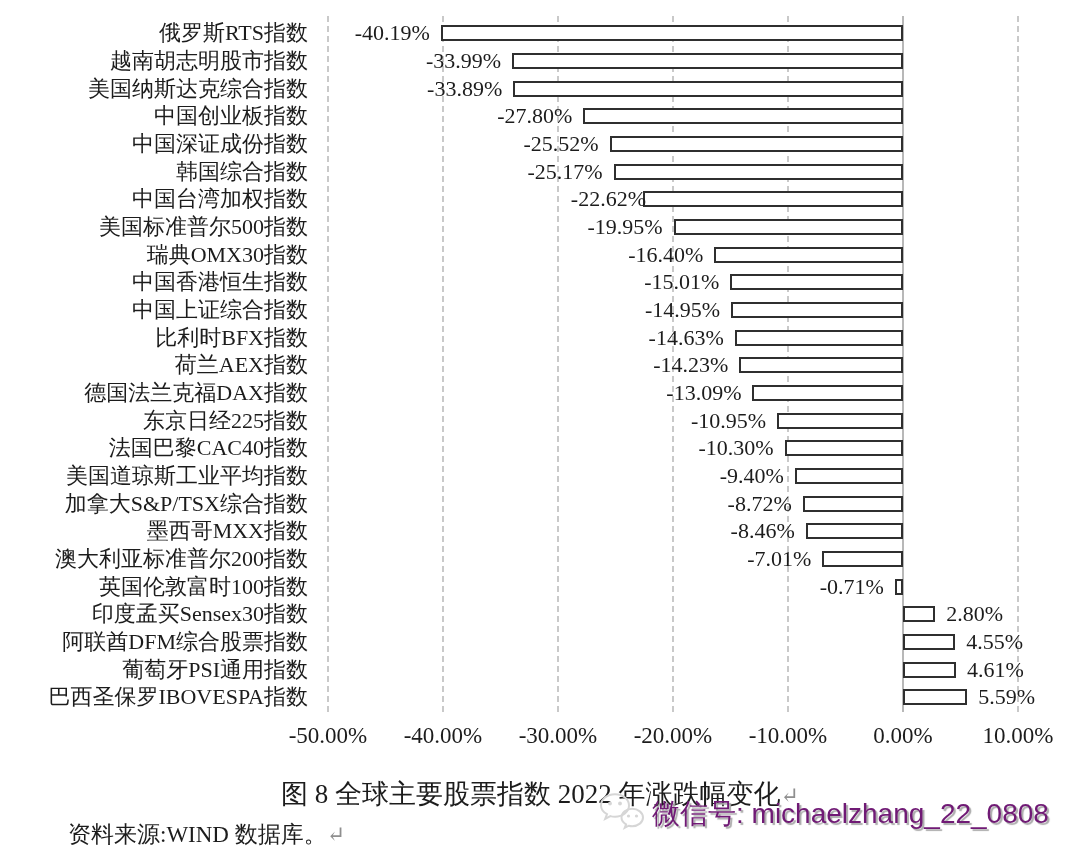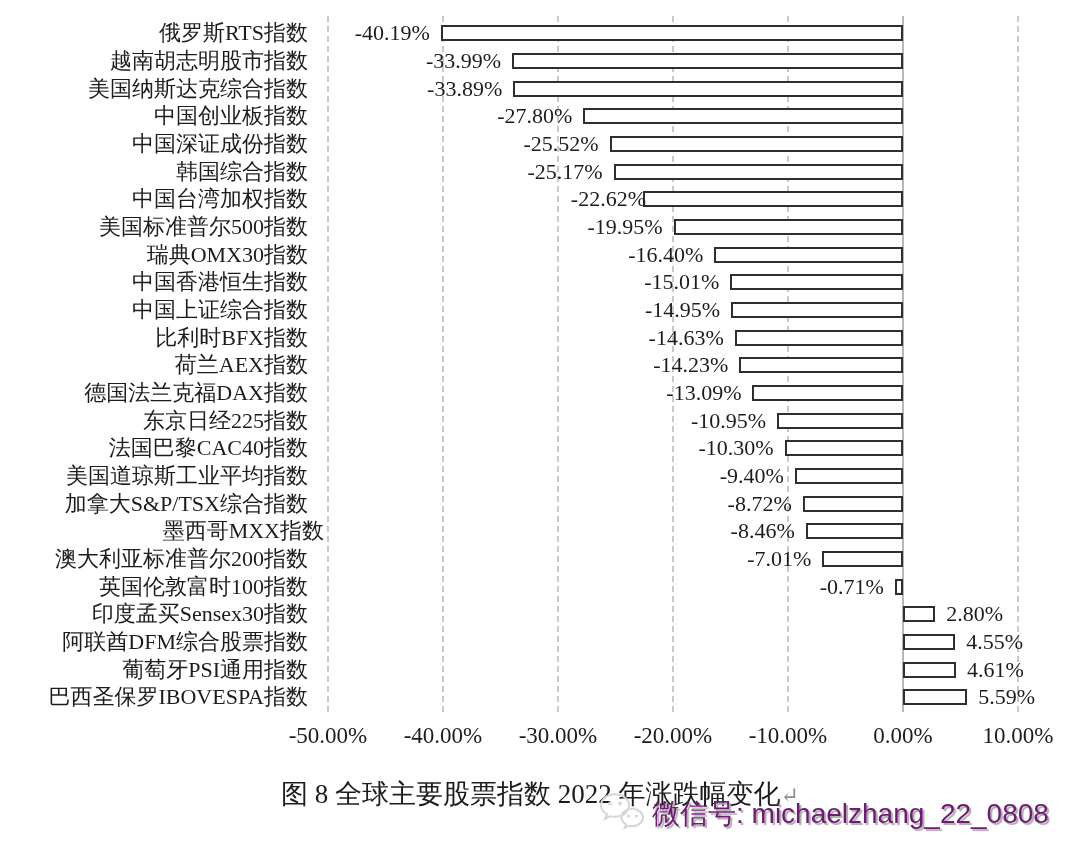--- a/index.html
+++ b/index.html
@@ -146,21 +146,21 @@
       <div class="value-label" style="top: 420.58px; right: 313.925px;">-10.95%</div>
       <div class="category-label" style="top: 448.25px;">法国巴黎CAC40指数</div>
       <div class="bar" style="left: 784.55px; top: 448.25px; width: 118.45px; height: 16px; background: rgb(255, 255, 255); border-color: rgb(47, 47, 47);"></div>
       <div class="value-label" style="top: 448.25px; right: 306.45px;">-10.30%</div>
       <div class="category-label" style="top: 475.92px;">美国道琼斯工业平均指数</div>
       <div class="bar" style="left: 794.9px; top: 475.92px; width: 108.1px; height: 16px; background: rgb(255, 255, 255); border-color: rgb(47, 47, 47);"></div>
       <div class="value-label" style="top: 475.92px; right: 296.1px;">-9.40%</div>
       <div class="category-label" style="top: 503.59px;">加拿大S&amp;P/TSX综合指数</div>
       <div class="bar" style="left: 802.72px; top: 503.59px; width: 100.28px; height: 16px; background: rgb(255, 255, 255); border-color: rgb(47, 47, 47);"></div>
       <div class="value-label" style="top: 503.59px; right: 288.28px;">-8.72%</div>
-      <div class="category-label" style="top: 531.26px; padding-left: 16px;">墨西哥MXX指数</div>
+      <div class="category-label" style="top: 531.26px;">墨西哥MXX指数</div>
       <div class="bar" style="left: 805.71px; top: 531.26px; width: 97.29px; height: 16px; background: rgb(255, 255, 255); border-color: rgb(47, 47, 47);"></div>
       <div class="value-label" style="top: 531.26px; right: 285.29px;">-8.46%</div>
       <div class="category-label" style="top: 558.93px;">澳大利亚标准普尔200指数</div>
       <div class="bar" style="left: 822.385px; top: 558.93px; width: 80.615px; height: 16px; background: rgb(255, 255, 255); border-color: rgb(47, 47, 47);"></div>
       <div class="value-label" style="top: 558.93px; right: 268.615px;">-7.01%</div>
       <div class="category-label" style="top: 586.6px;">英国伦敦富时100指数</div>
       <div class="bar" style="left: 894.835px; top: 586.6px; width: 8.165px; height: 16px; background: rgb(255, 255, 255); border-color: rgb(47, 47, 47);"></div>
       <div class="value-label" style="top: 586.6px; right: 196.165px;">-0.71%</div>
       <div class="category-label" style="top: 614.27px;">印度孟买Sensex30指数</div>
       <div class="bar" style="left: 903px; top: 614.27px; width: 32.2px; height: 16px; background: rgb(255, 255, 255); border-color: rgb(47, 47, 47);"></div>
@@ -171,20 +171,21 @@
       <div class="category-label" style="top: 669.61px;">葡萄牙PSI通用指数</div>
       <div class="bar" style="left: 903px; top: 669.61px; width: 53.015px; height: 16px; background: rgb(255, 255, 255); border-color: rgb(47, 47, 47);"></div>
       <div class="value-label" style="top: 669.61px; left: 967.015px;">4.61%</div>
       <div class="category-label" style="top: 697.28px;">巴西圣保罗IBOVESPA指数</div>
       <div class="bar" style="left: 903px; top: 697.28px; width: 64.285px; height: 16px; background: rgb(255, 255, 255); border-color: rgb(47, 47, 47);"></div>
       <div class="value-label" style="top: 697.28px; left: 978.285px;">5.59%</div>
     </div>
 
   <div class="chart-title"><span>图 8 全球主要股票指数 2022 年涨跌幅变化</span><span class="pmark">↵</span></div>
 
+  <div class="source-note"><span>资料来源:WIND 数据库。</span><span class="pmark">↵</span></div>
 
   <div class="watermark">
     <span>
       <svg width="48" height="44" viewBox="0 0 48 44">
         <g fill="none" stroke="#d6d6d6" stroke-width="2">
           <path d="M31 15.5c0 6.2-6.2 11.2-14 11.2-1.6 0-3.2-.2-4.6-.6l-5.2 2.7 1.8-4.6C5.5 22.2 3 19.1 3 15.5 3 9.3 9.2 4.3 17 4.3s14 5 14 11.2z"></path>
           <path d="M45 27.5c0 4.8-4.8 8.7-10.8 8.7-1.2 0-2.4-.2-3.5-.5l-4 2.1 1.4-3.5c-2.7-1.6-4.6-4-4.6-6.8 0-4.8 4.8-8.7 10.7-8.7S45 22.7 45 27.5z"></path>
         </g>
         <g fill="#d6d6d6">
           <circle cx="12" cy="13.5" r="1.9"></circle>

